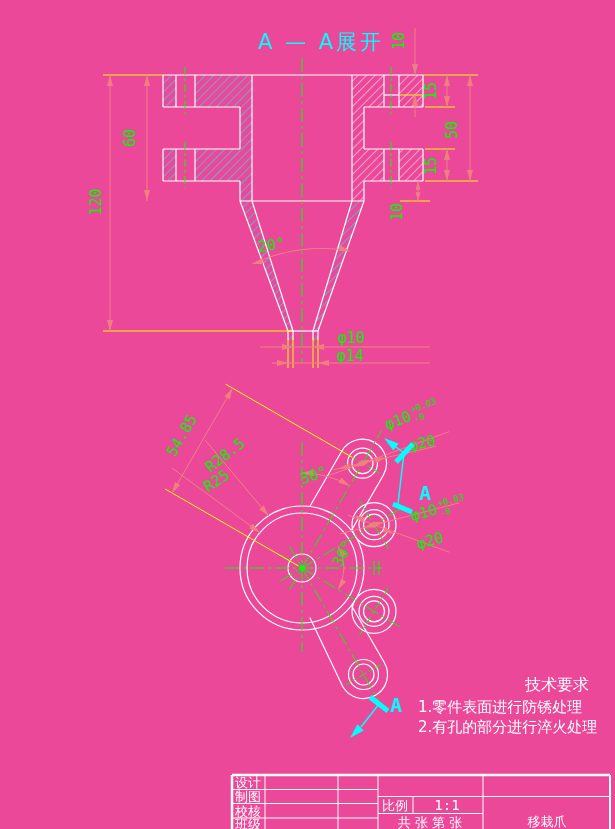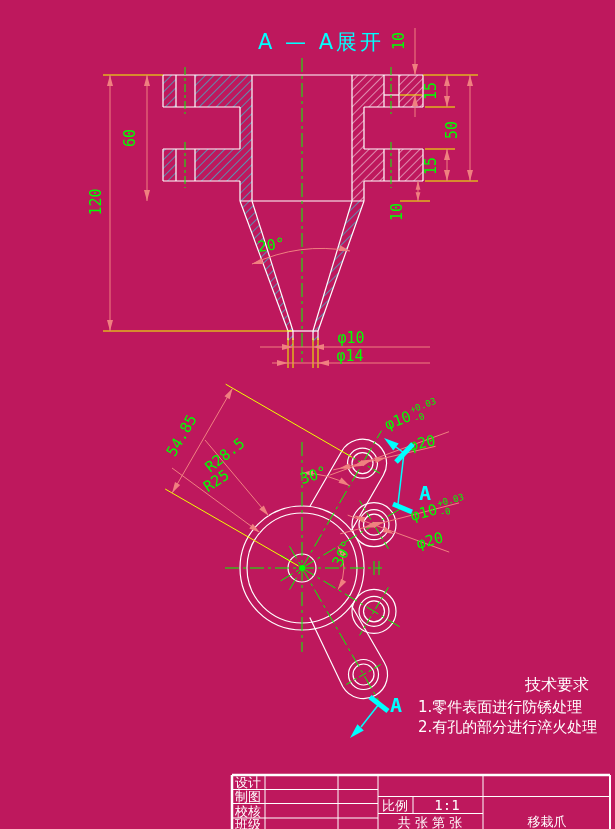--- a/index.html
+++ b/index.html
@@ -1,16 +1,16 @@
 <!DOCTYPE html>
 <html><head>
 <meta charset="utf-8">
 <style>
   html,body{margin:0;padding:0;background:#000;}
-  .screen{position:relative;width:615px;height:829px;background:#be185d;overflow:hidden;
+  .screen{position:relative;width:615px;height:829px;background:#ec4899;overflow:hidden;
           font-family:"DejaVu Sans", sans-serif;text-align:center;}
   svg{position:absolute;left:0;top:0;}
   .wl{stroke:#FFFFFF;stroke-width:1.2;fill:none;}
   .wthin{stroke:#FFFFFF;stroke-width:1;fill:none;}
   .yl{stroke:#F0FF00;stroke-width:1;fill:none;}
   .cl{stroke:#00FF00;stroke-width:1;fill:none;stroke-dasharray:14 4 3 4;}
   .cls{stroke:#00FF00;stroke-width:1;fill:none;stroke-dasharray:8 3 3 3;}
   .clsolid{stroke:#00FF00;stroke-width:1;fill:none;}
   .pl{stroke:#F08080;stroke-width:1;fill:none;}
   .cy{stroke:#00FFFF;fill:none;}

